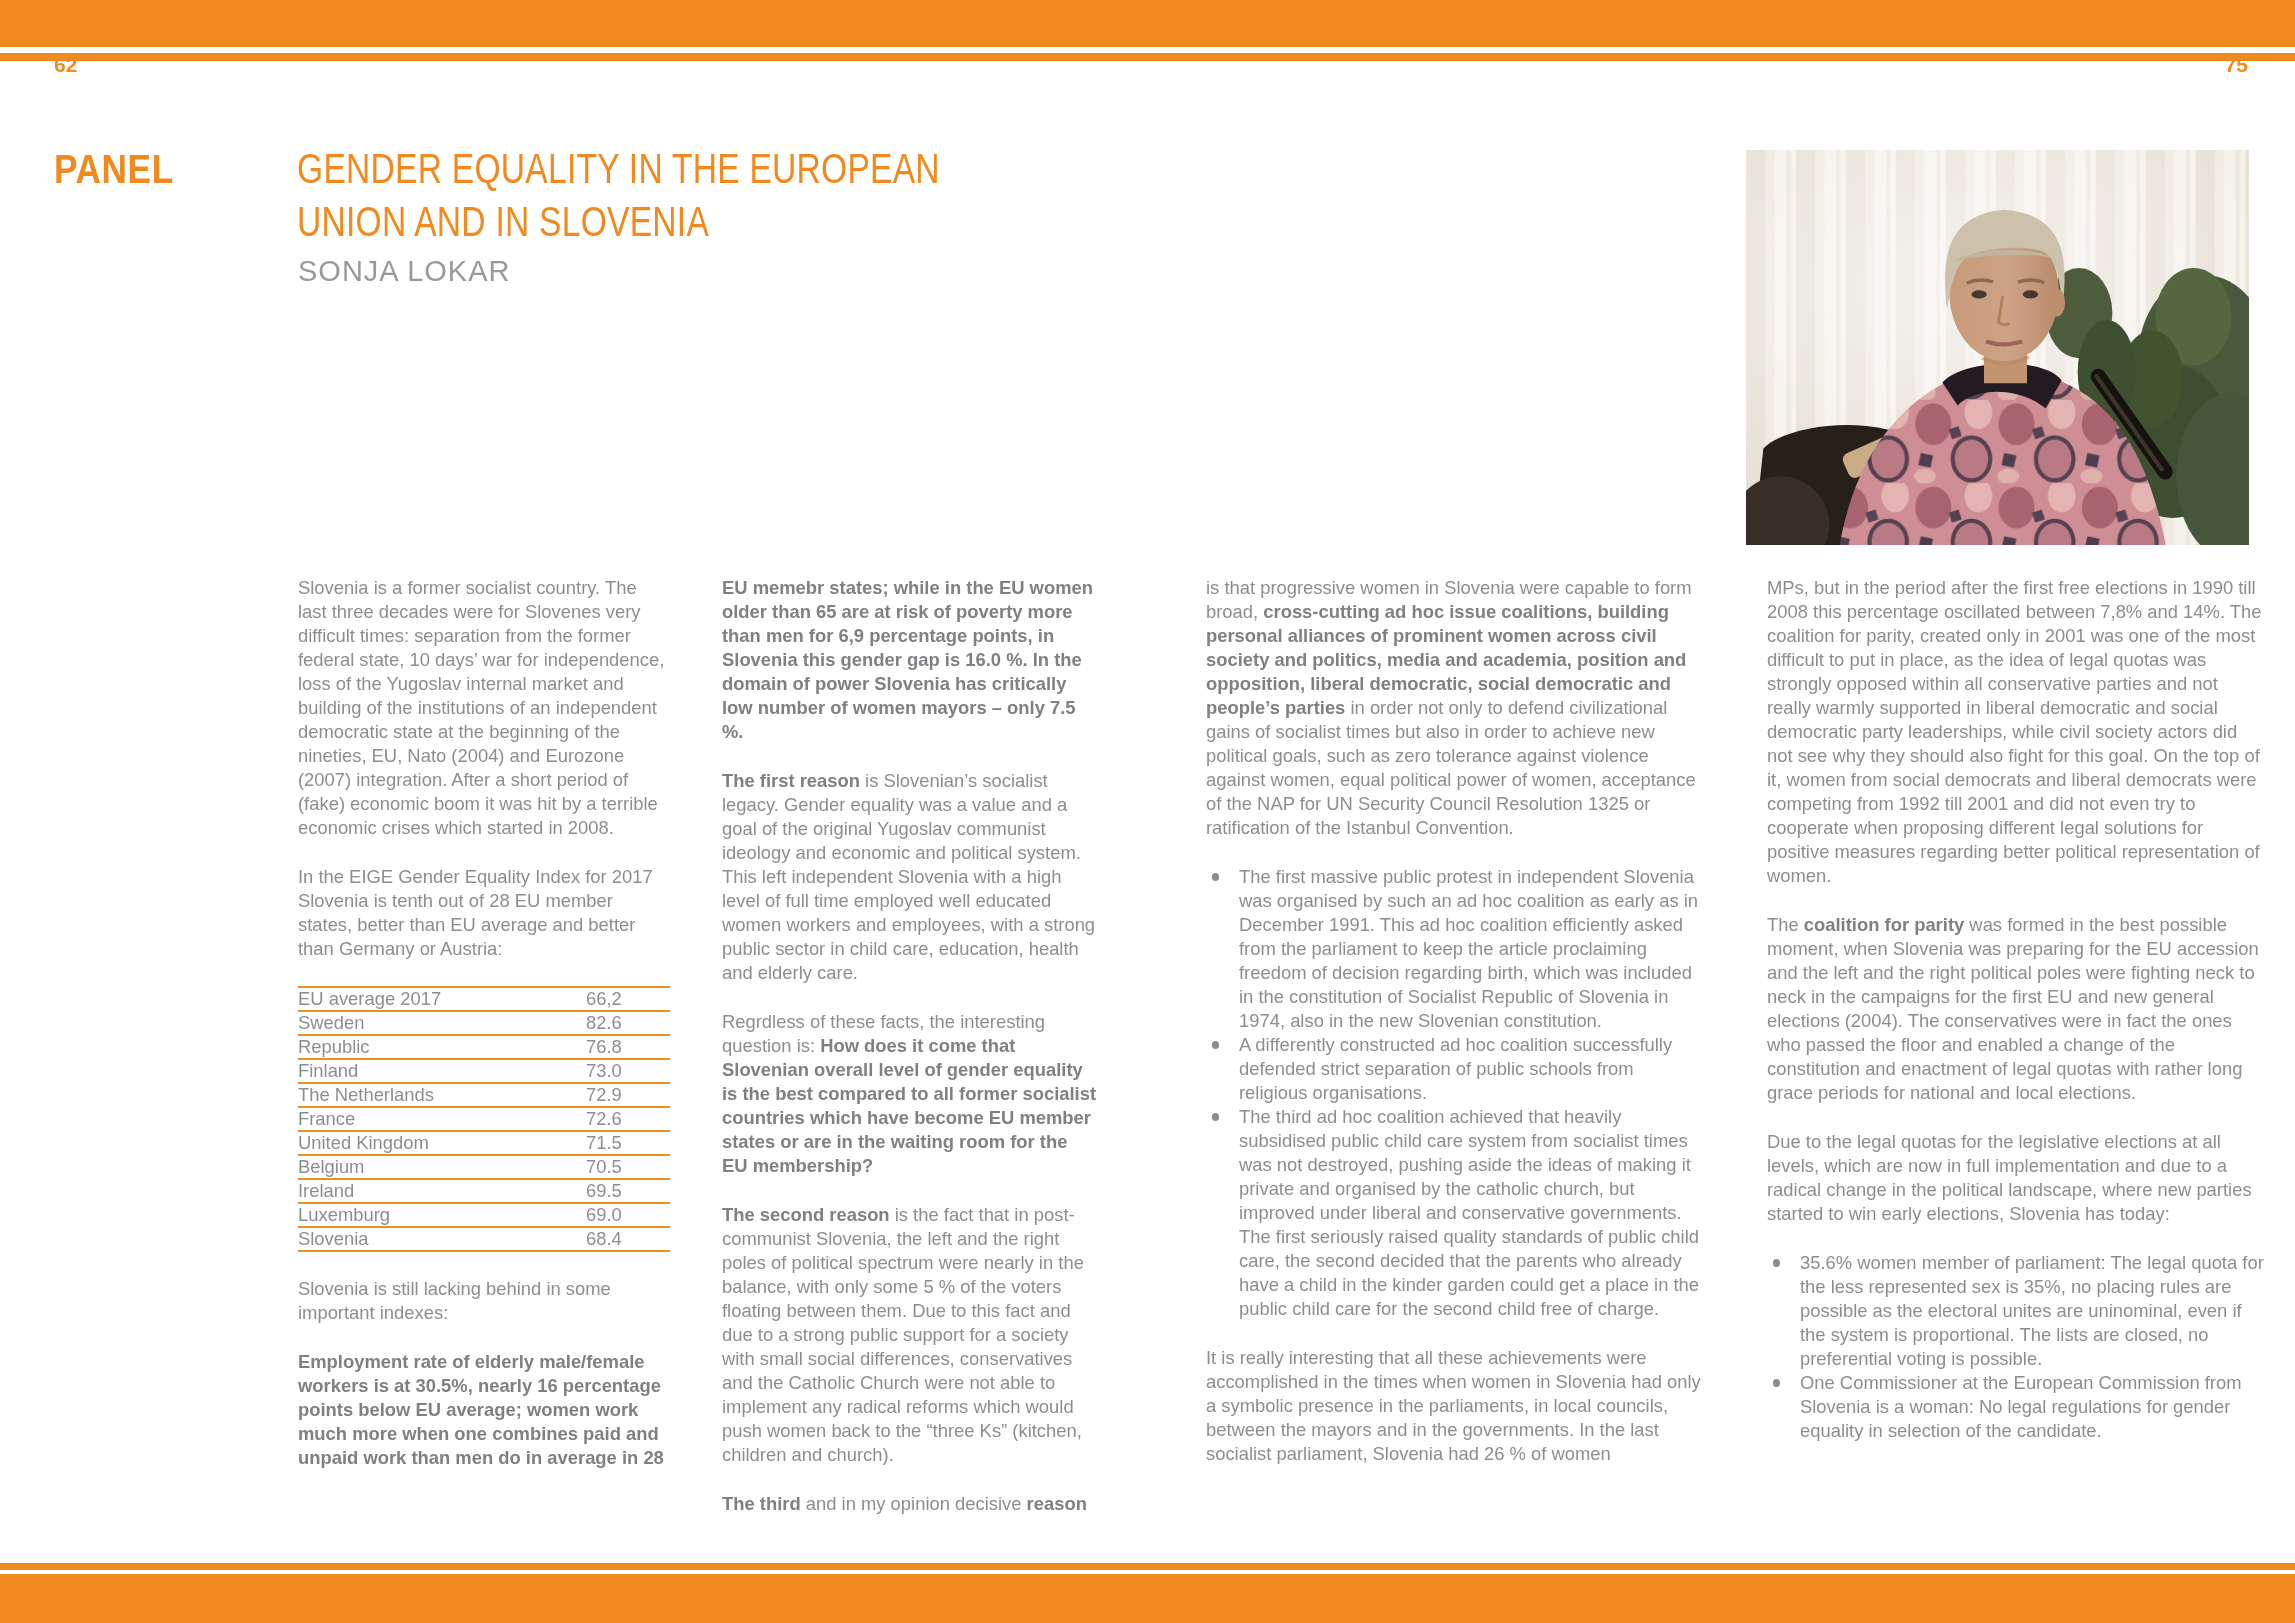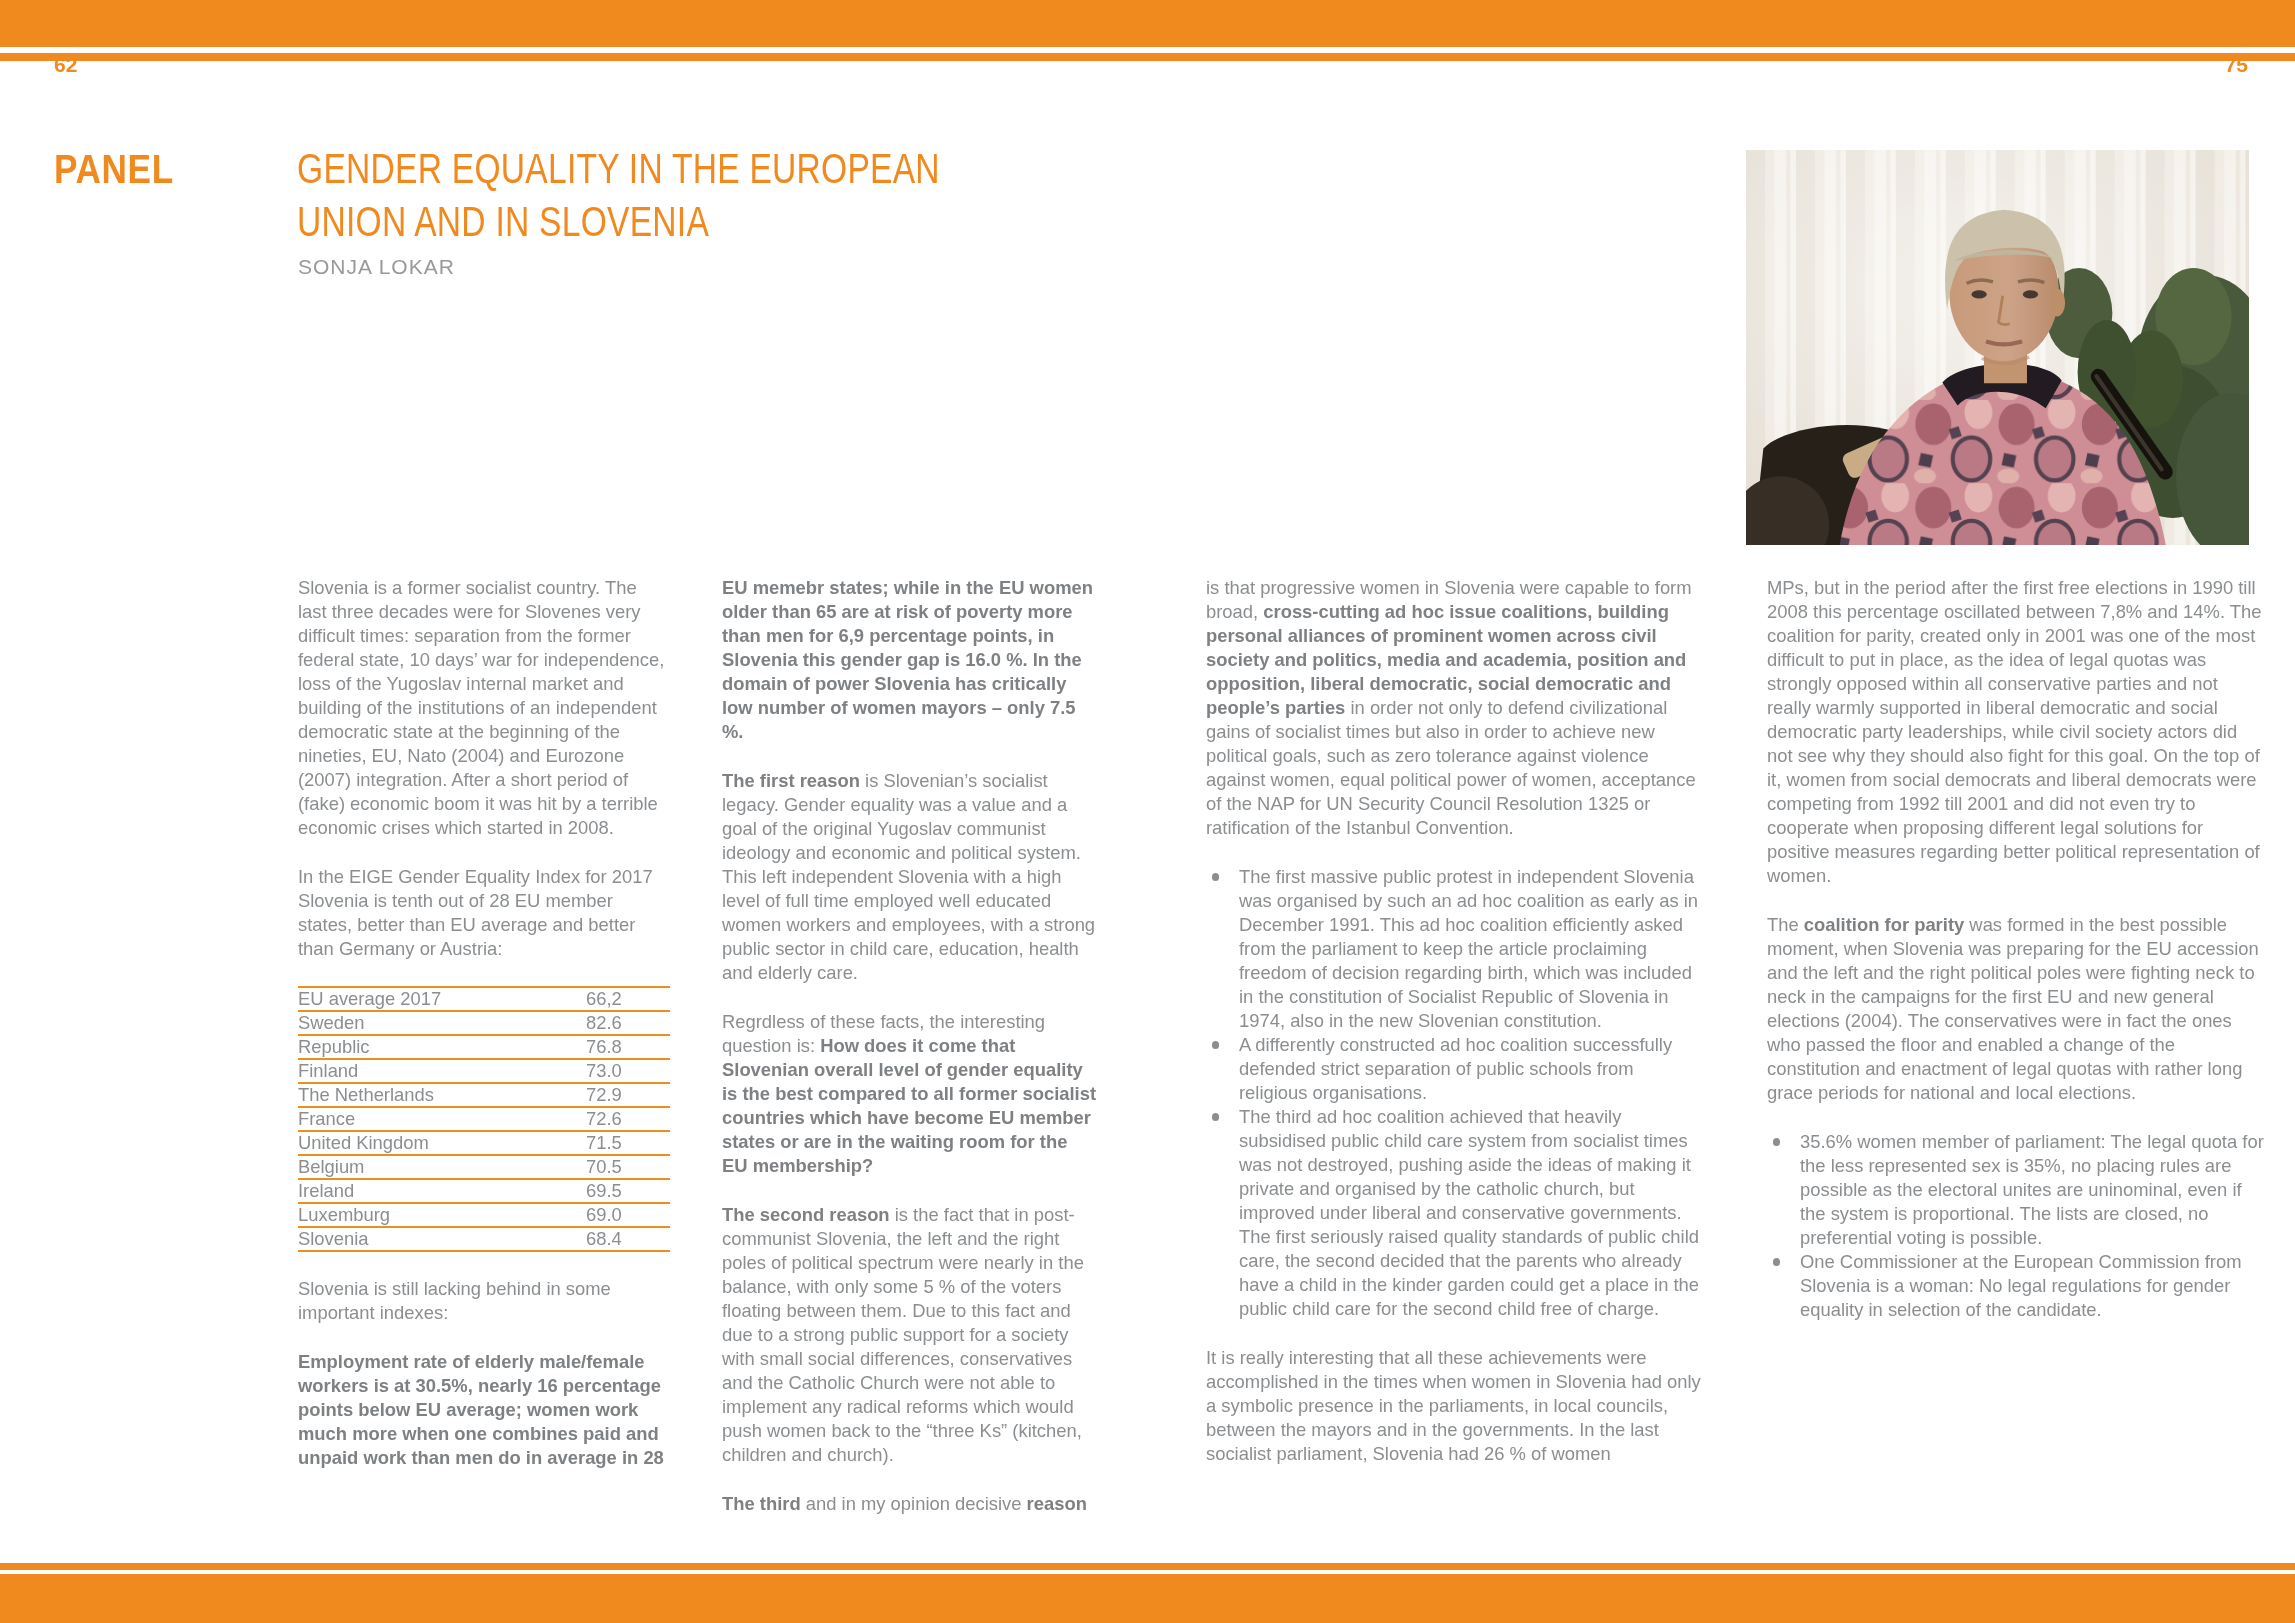--- a/index.html
+++ b/index.html
@@ -29,21 +29,21 @@
     font-size:40px;font-weight:bold;letter-spacing:0.7px;
     transform:scaleX(.88);transform-origin:left top;white-space:nowrap;
   }
   .title{
     position:absolute;left:297px;top:142px;color:var(--accent);
     font-size:42px;line-height:53px;font-weight:normal;letter-spacing:0.3px;
     transform:scaleX(.80);transform-origin:left top;white-space:nowrap;
   }
   .author{
     position:absolute;left:298px;top:255px;color:#97999B;
-    font-size:21px;letter-spacing:1px;
+    font-size:29px;letter-spacing:1px;
   }
 
   .photo{position:absolute;left:1746px;top:150px;width:503px;height:395px;}
   .photo svg{display:block;width:100%;height:100%;}
 
   .col{position:absolute;top:576px;color:var(--body);font-size:18.4px;line-height:24px;}
   .col-1{left:298px;width:372px;}
   .col-2{left:722px;width:376px;}
   .col-3{left:1206px;width:500px;}
   .col-4{left:1751px;width:498px;margin-left:16px;}
@@ -224,20 +224,21 @@
       <li>The first massive public protest in independent Slovenia was organised by such an ad hoc coalition as early as in December 1991. This ad hoc coalition efficiently asked from the parliament to keep the article proclaiming freedom of decision regarding birth, which was included in the constitution of Socialist Republic of Slovenia in 1974, also in the new Slovenian constitution.</li>
       <li>A differently constructed ad hoc coalition successfully defended strict separation of public schools from religious organisations.</li>
       <li>The third ad hoc coalition achieved that heavily subsidised public child care system from socialist times was not destroyed, pushing aside the ideas of making it private and organised by the catholic church, but improved  under liberal and conservative governments. The first seriously raised quality standards of public child care, the second decided that the parents who already have a child in the kinder garden could get a place in the public child care for the second child free of charge.</li>
     </ul>
     <p>It is really interesting that all these achievements were accomplished in the times when women in Slovenia had only a symbolic presence in the parliaments, in local councils, between the mayors and in the governments. In the last socialist parliament, Slovenia had 26 % of women</p>
   </div>
 
   <div class="col col-4">
     <p>MPs, but in the period after the first free elections in 1990 till 2008 this percentage oscillated between 7,8% and 14%. The coalition for parity, created only in 2001 was one of the most difficult to put in place, as the idea of legal quotas was strongly opposed within all conservative parties and not really warmly supported in liberal democratic and social democratic party leaderships, while civil society actors did not see why they should  also fight for this goal. On the top of it, women from social democrats and liberal democrats were competing from 1992 till 2001 and did not even try to cooperate when proposing different legal solutions for positive measures regarding better political representation of women.</p>
     <p>The <b>coalition for parity</b> was formed in the best possible moment, when Slovenia was preparing for the EU accession and the left and the right political poles were fighting neck to neck in the campaigns for the first EU and new general elections (2004). The conservatives were in fact the ones who passed the floor and enabled a change of the constitution and enactment of legal quotas with rather long grace periods for national and local elections.</p>
+    <p>Due to the legal quotas for the legislative elections at all levels, which are now in full implementation and due to a radical change in the political landscape, where new parties started to win early elections, Slovenia has today:</p>
     <ul class="bullets">
       <li>35.6% women member of parliament: The legal quota for the less represented sex is 35%, no placing rules are possible as the electoral unites are uninominal, even if the system is proportional. The lists are closed, no preferential voting is possible.</li>
       <li>One Commissioner at the European Commission from Slovenia is a woman: No legal regulations for gender equality in selection of the candidate.</li>
     </ul>
   </div>
 
   <div class="bar bottom-thin"></div>
   <div class="bar bottom-thick"></div>
 
 </div>

